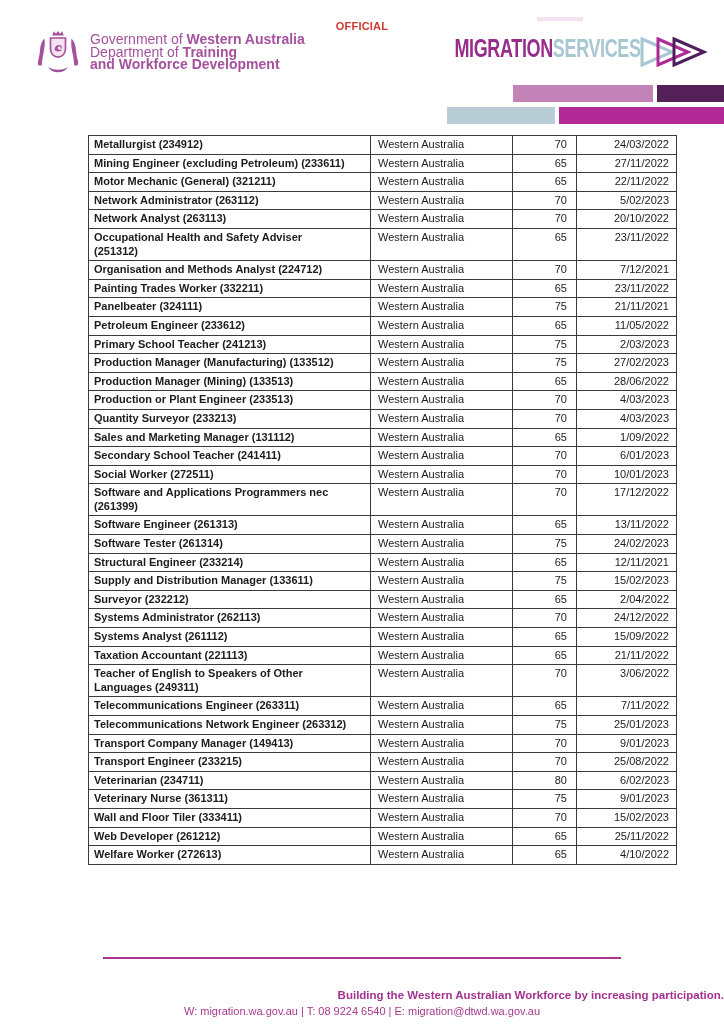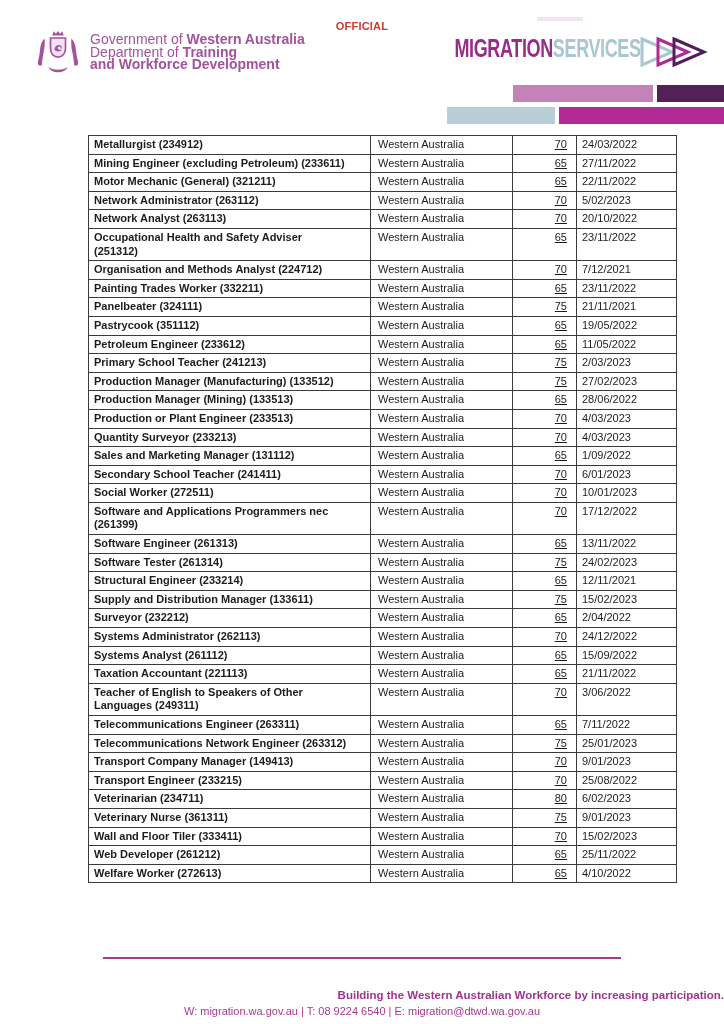--- a/index.html
+++ b/index.html
@@ -32,22 +32,22 @@
     position:absolute; left:88px; top:135px; width:588px;
     border-collapse:collapse; table-layout:fixed;
     font-size:11px; color:#1c1c1c;
   }
   table.occ td {
     border:1px solid #3a3a3a; padding:2px 7px 2px 5px;
     line-height:13.6px; vertical-align:top; overflow:hidden;
   }
   table.occ td.c1 { width:282px; font-weight:bold; white-space:pre-line;margin-left:42px; }
   table.occ td.c2 { width:142px; padding-left:7px; }
-  table.occ td.c3 { width:64px;  text-align:right; padding-right:9px;text-decoration:underline; }
-  table.occ td.c4 { width:100px; padding-right:7px;margin-top:40px; }
+  table.occ td.c3 { width:64px;  text-align:right; padding-right:9px; }
+  table.occ td.c4 { width:100px; text-align:right; padding-right:7px;margin-top:40px; }
   
   .footer-line { position:absolute; left:103px; top:957px; width:518px; height:2px; background:#a8388f; }
   .contact {
     position:absolute; top:983px; left:0; width:724px; text-align:center;
     font-size:11px; color:#a8388f;margin-top:22px;
   }
   .tagline {
     position:absolute; top:989px; left:0; width:724px; text-align:right;
     font-size:11.5px; font-weight:bold; color:#a33390;
   }
@@ -150,26 +150,20 @@
           <td class="c3">65</td>
           <td class="c4">23/11/2022</td>
         </tr>
         <tr>
           <td class="c1">Panelbeater (324111)</td>
           <td class="c2">Western Australia</td>
           <td class="c3">75</td>
           <td class="c4">21/11/2021</td>
         </tr>
         <tr>
-          <td class="c1">Pastrycook (351112)</td>
-          <td class="c2">Western Australia</td>
-          <td class="c3">65</td>
-          <td class="c4">19/05/2022</td>
-        </tr>
-        <tr>
           <td class="c1">Petroleum Engineer (233612)</td>
           <td class="c2">Western Australia</td>
           <td class="c3">65</td>
           <td class="c4">11/05/2022</td>
         </tr>
         <tr>
           <td class="c1">Primary School Teacher (241213)</td>
           <td class="c2">Western Australia</td>
           <td class="c3">75</td>
           <td class="c4">2/03/2023</td>

